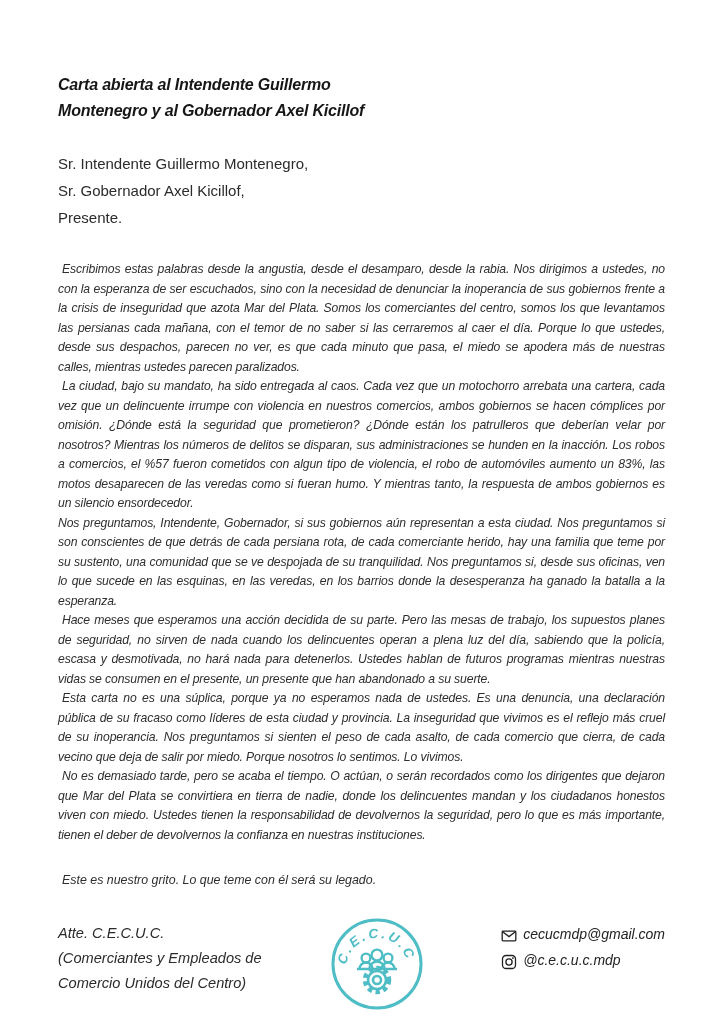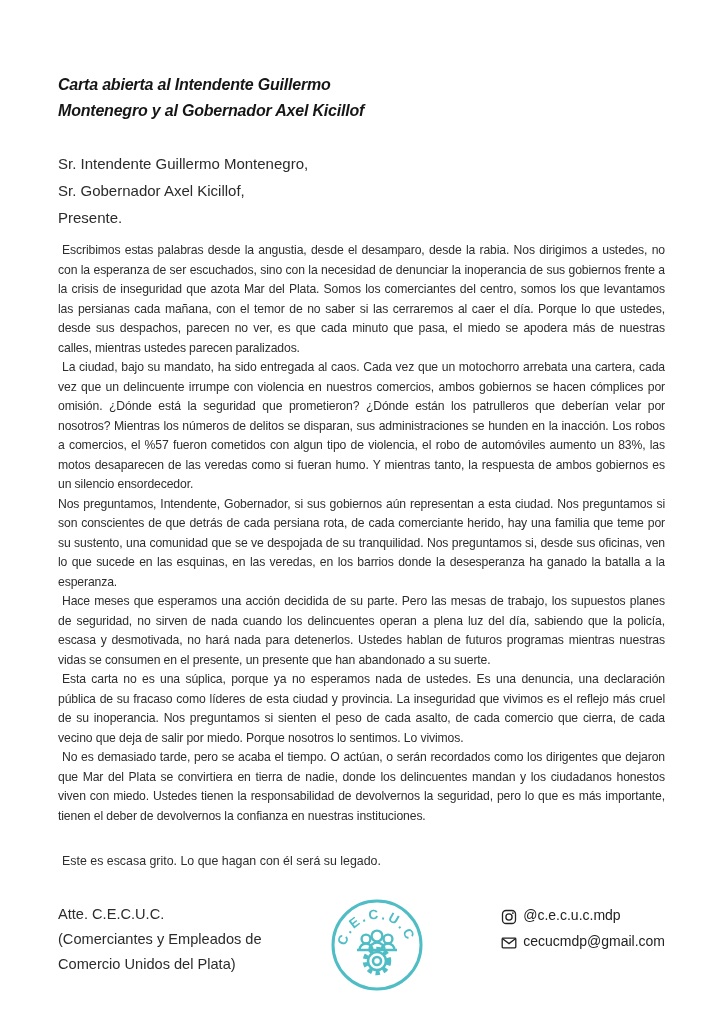--- a/index.html
+++ b/index.html
@@ -36,22 +36,23 @@
     font-size: 15px;
     line-height: 27px;
     color: #2b2b2b;
     gap: 12px;
   }
   .recipients { white-space: pre-line; }
   .place-date { width: 152px; }
   .content {
     position: absolute;
     left: 58px;
-    top: 241px;
+    top: 260px;
     width: 607px;
+    font-style: italic;
   }
   .letter-body p {
     font-size: 12.2px;
     line-height: 19.5px;
     letter-spacing: -0.12px;
     text-align: justify;
     color: #2e2e2e;
   }
   .closing {
     margin-top: 26px;
@@ -112,26 +113,26 @@
   <div class="content">
     <div class="letter-body" id="paragraphs">
         <p style="text-indent: 4px;">Escribimos estas palabras desde la angustia, desde el desamparo, desde la rabia. Nos dirigimos a ustedes, no con la esperanza de ser escuchados, sino con la necesidad de denunciar la inoperancia de sus gobiernos frente a la crisis de inseguridad que azota Mar del Plata. Somos los comerciantes del centro, somos los que levantamos las persianas cada mañana, con el temor de no saber si las cerraremos al caer el día. Porque lo que ustedes, desde sus despachos, parecen no ver, es que cada minuto que pasa, el miedo se apodera más de nuestras calles, mientras ustedes parecen paralizados.</p>
         <p style="text-indent: 4px;">La ciudad, bajo su mandato, ha sido entregada al caos. Cada vez que un motochorro arrebata una cartera, cada vez que un delincuente irrumpe con violencia en nuestros comercios, ambos gobiernos se hacen cómplices por omisión. ¿Dónde está la seguridad que prometieron? ¿Dónde están los patrulleros que deberían velar por nosotros? Mientras los números de delitos se disparan, sus administraciones se hunden en la inacción. Los robos a comercios, el %57 fueron cometidos con algun tipo de violencia, el robo de automóviles aumento un 83%, las motos desaparecen de las veredas como si fueran humo. Y mientras tanto, la respuesta de ambos gobiernos es un silencio ensordecedor.</p>
         <p style="text-indent: 0px;">Nos preguntamos, Intendente, Gobernador, si sus gobiernos aún representan a esta ciudad. Nos preguntamos si son conscientes de que detrás de cada persiana rota, de cada comerciante herido, hay una familia que teme por su sustento, una comunidad que se ve despojada de su tranquilidad. Nos preguntamos si, desde sus oficinas, ven lo que sucede en las esquinas, en las veredas, en los barrios donde la desesperanza ha ganado la batalla a la esperanza.</p>
         <p style="text-indent: 4px;">Hace meses que esperamos una acción decidida de su parte. Pero las mesas de trabajo, los supuestos planes de seguridad, no sirven de nada cuando los delincuentes operan a plena luz del día, sabiendo que la policía, escasa y desmotivada, no hará nada para detenerlos. Ustedes hablan de futuros programas mientras nuestras vidas se consumen en el presente, un presente que han abandonado a su suerte.</p>
         <p style="text-indent: 4px;">Esta carta no es una súplica, porque ya no esperamos nada de ustedes. Es una denuncia, una declaración pública de su fracaso como líderes de esta ciudad y provincia. La inseguridad que vivimos es el reflejo más cruel de su inoperancia. Nos preguntamos si sienten el peso de cada asalto, de cada comercio que cierra, de cada vecino que deja de salir por miedo. Porque nosotros lo sentimos. Lo vivimos.</p>
         <p style="text-indent: 4px;">No es demasiado tarde, pero se acaba el tiempo. O actúan, o serán recordados como los dirigentes que dejaron que Mar del Plata se convirtiera en tierra de nadie, donde los delincuentes mandan y los ciudadanos honestos viven con miedo. Ustedes tienen la responsabilidad de devolvernos la seguridad, pero lo que es más importante, tienen el deber de devolvernos la confianza en nuestras instituciones.</p>
       </div>
 
-    <div class="closing">Este es escasa grito. Lo que hagan con él será su legado.</div>
+    <div class="closing">Este es nuestro grito. Lo que teme con él será su legado.</div>
 
     <div class="footer">
       <div class="signature">Atte. C.E.C.U.C.
 (Comerciantes y Empleados de
-Comercio Unidos del Plata)</div>
+Comercio Unidos del Centro)</div>
 
       <div class="logo-wrap">
         <svg width="94" height="94" viewBox="0 0 94 94">
           <circle cx="47" cy="47" r="44" fill="#ffffff" stroke="#4fbdc5" stroke-width="3"></circle>
           <path id="logoArc" d="M 16 52 A 31 31 0 0 1 78 52" fill="none"></path>
           <text font-size="13.5" font-weight="bold" fill="#4fbdc5" letter-spacing="2.5" font-family="Liberation Sans, sans-serif">
             <textPath href="#logoArc" xlink:href="#logoArc" startOffset="4">C.E.C.U.C</textPath>
           </text>
 
           <g stroke="#4fbdc5" stroke-width="2.4" fill="none">
@@ -149,33 +150,33 @@
             <circle cx="47" cy="63" r="9" fill="#ffffff" stroke="#4fbdc5" stroke-width="2.6"></circle>
             <circle cx="47" cy="63" r="4" fill="none" stroke="#4fbdc5" stroke-width="2.6"></circle>
           </g>
         </svg>
       </div>
 
       <div class="contact">
         <div class="contact-row">
           <span class="ci">
             <svg width="16" height="16" viewBox="0 0 16 16" fill="none" stroke="#222" stroke-width="1.3">
+              <rect x="1.2" y="3.2" width="13.6" height="9.6" rx="0.8"></rect>
+              <path d="M1.6 3.8 L8 8.6 L14.4 3.8"></path>
+            </svg>
+          </span>
+          <span>cecucmdp@gmail.com</span>
+        </div>
+        <div class="contact-row">
+          <span class="ci">
+            <svg width="16" height="16" viewBox="0 0 16 16" fill="none" stroke="#222" stroke-width="1.3">
               <rect x="1.5" y="1.5" width="13" height="13" rx="3.6"></rect>
               <circle cx="8" cy="8" r="3.1"></circle>
               <circle cx="11.9" cy="4.1" r="0.9" fill="#222" stroke="none"></circle>
             </svg>
           </span>
           <span>@c.e.c.u.c.mdp</span>
-        </div>
-        <div class="contact-row">
-          <span class="ci">
-            <svg width="16" height="16" viewBox="0 0 16 16" fill="none" stroke="#222" stroke-width="1.3">
-              <rect x="1.2" y="3.2" width="13.6" height="9.6" rx="0.8"></rect>
-              <path d="M1.6 3.8 L8 8.6 L14.4 3.8"></path>
-            </svg>
-          </span>
-          <span>cecucmdp@gmail.com</span>
         </div>
       </div>
     </div>
   </div>
 
 </div>
 
 </body></html>

